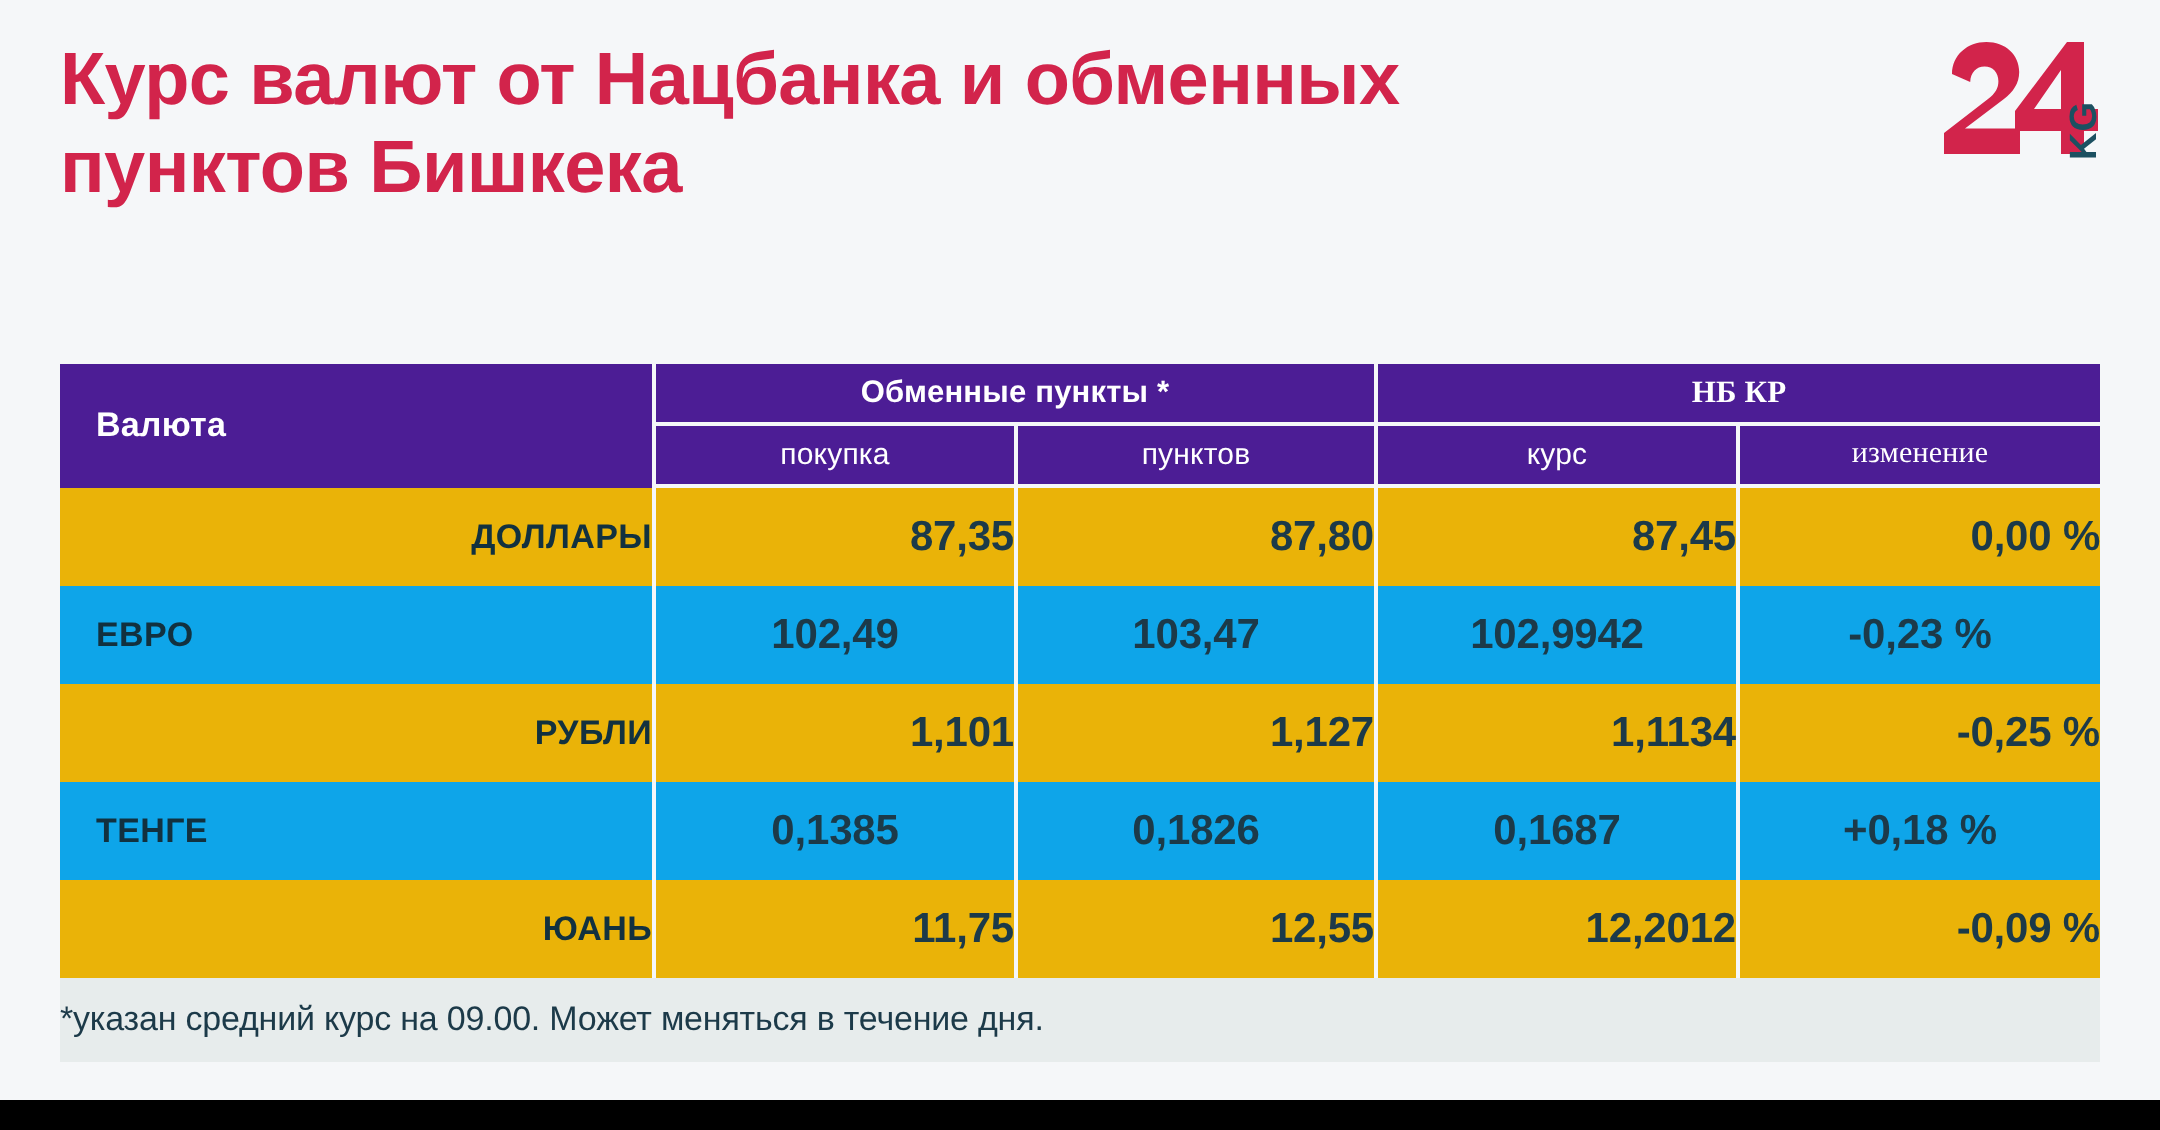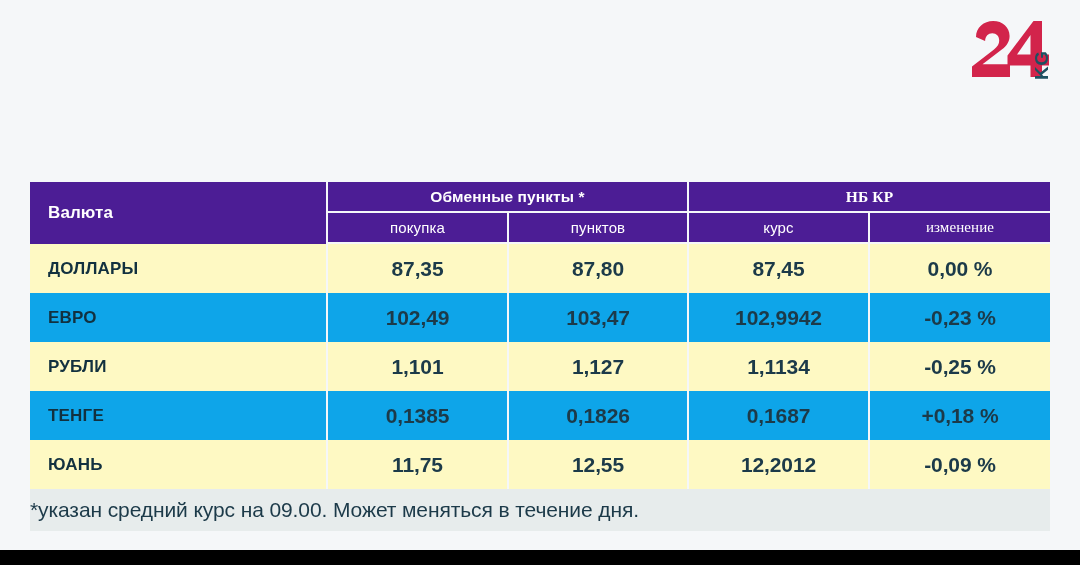--- a/index.html
+++ b/index.html
@@ -127,30 +127,30 @@
   }
   tbody tr td.last { border-right: none; }
   tbody tr td.cur {
     text-align: left;
     padding-left: 18px;
     font-size: 17px;
     font-weight: 700;
     color: #12313f;
     letter-spacing: 0.2px;
   }
-  tbody tr.odd  td { background: #fef9c3; }
+  tbody tr.odd  td { background: #eab308; text-align: right; }
   tbody tr.even td { background: #0ea5e9; }
 
   
   .note-row td {
     height: 42px;
     background: #e7ecec;
     text-align: left;
     padding-left: 22px;
-    font-size: 21px;
+    font-size: 17px;
     font-weight: 400;
     color: #1c3a49;
     border-right: none;
     letter-spacing: -0.1px;
   }
 
   
   .bottom-bar {
     position: absolute;
     left: 0;
@@ -159,20 +159,21 @@
     height: 15px;
     background: #000000;
   }
 </style>
 </head>
 <body>
 
 <div class="page">
 
   <div class="header">
+    <h1 class="title">Курс валют от Нацбанка и обменных пунктов Бишкека</h1>
   </div>
 
   <div class="logo">
     <svg width="86" height="64" viewBox="0 0 86 64" xmlns="http://www.w3.org/2000/svg" aria-label="24.kg">
       <g>
         <path d="M6 17 C6 7.5 13.8 1 23.2 1 C32.6 1 39.6 7.2 39.6 16 C39.6 21.6 36.6 26 31.8 29.6 L12.5 44.2 L40 44.2 L40 57 L2 57 L2 46.5 L24 29.5 C27.6 26.7 29.2 24.2 29.2 20.6 C29.2 16.3 26.4 13.3 22.3 13.3 C18.1 13.3 15.3 16.3 15.1 21 Z" fill="#d2244b"></path>
         <path d="M63.5 1 L72 1 L72 34.5 L79 34.5 L79 45.5 L72 45.5 L72 57 L60.5 57 L60.5 45.5 L37.5 45.5 L37.5 35.5 Z M60.5 34.5 L60.5 15 L47 34.5 Z" fill="#d2244b"></path>
       </g>
       <g>
         <text x="78" y="60" transform="rotate(-90 78 60)" fill="#1c5061" font-family="Liberation Sans, sans-serif" font-size="19" font-weight="700" letter-spacing="0.5">KG</text>

